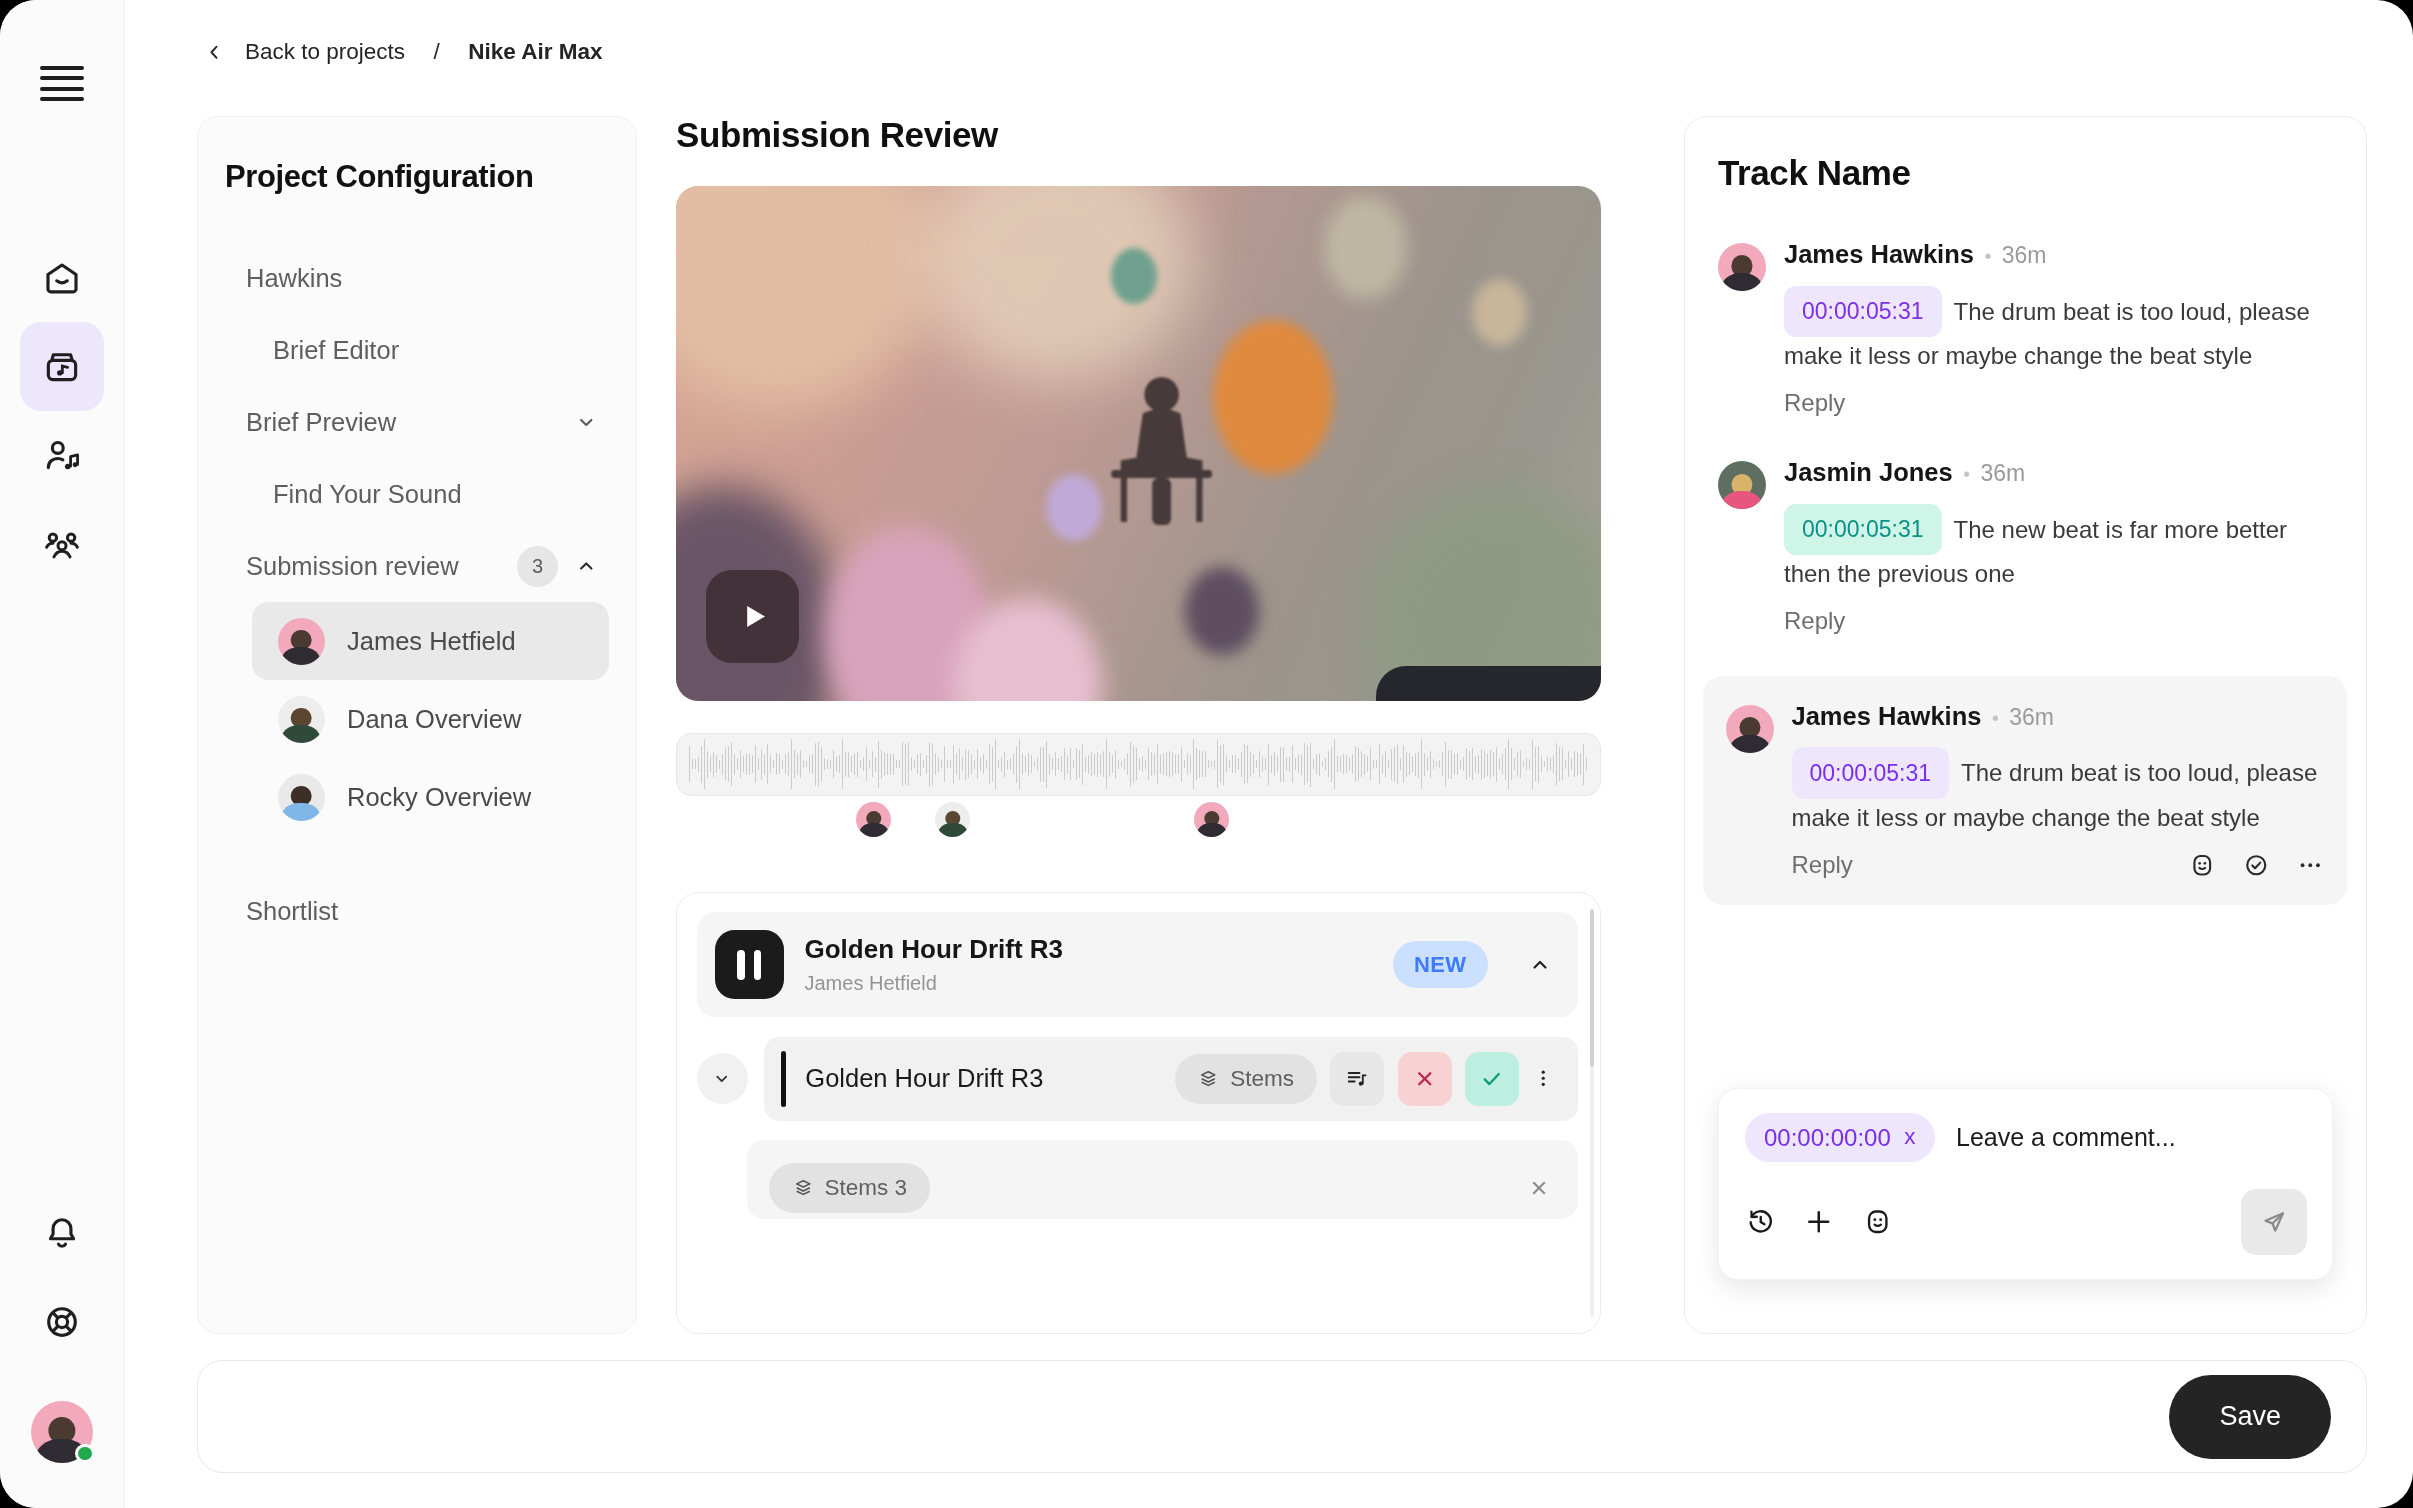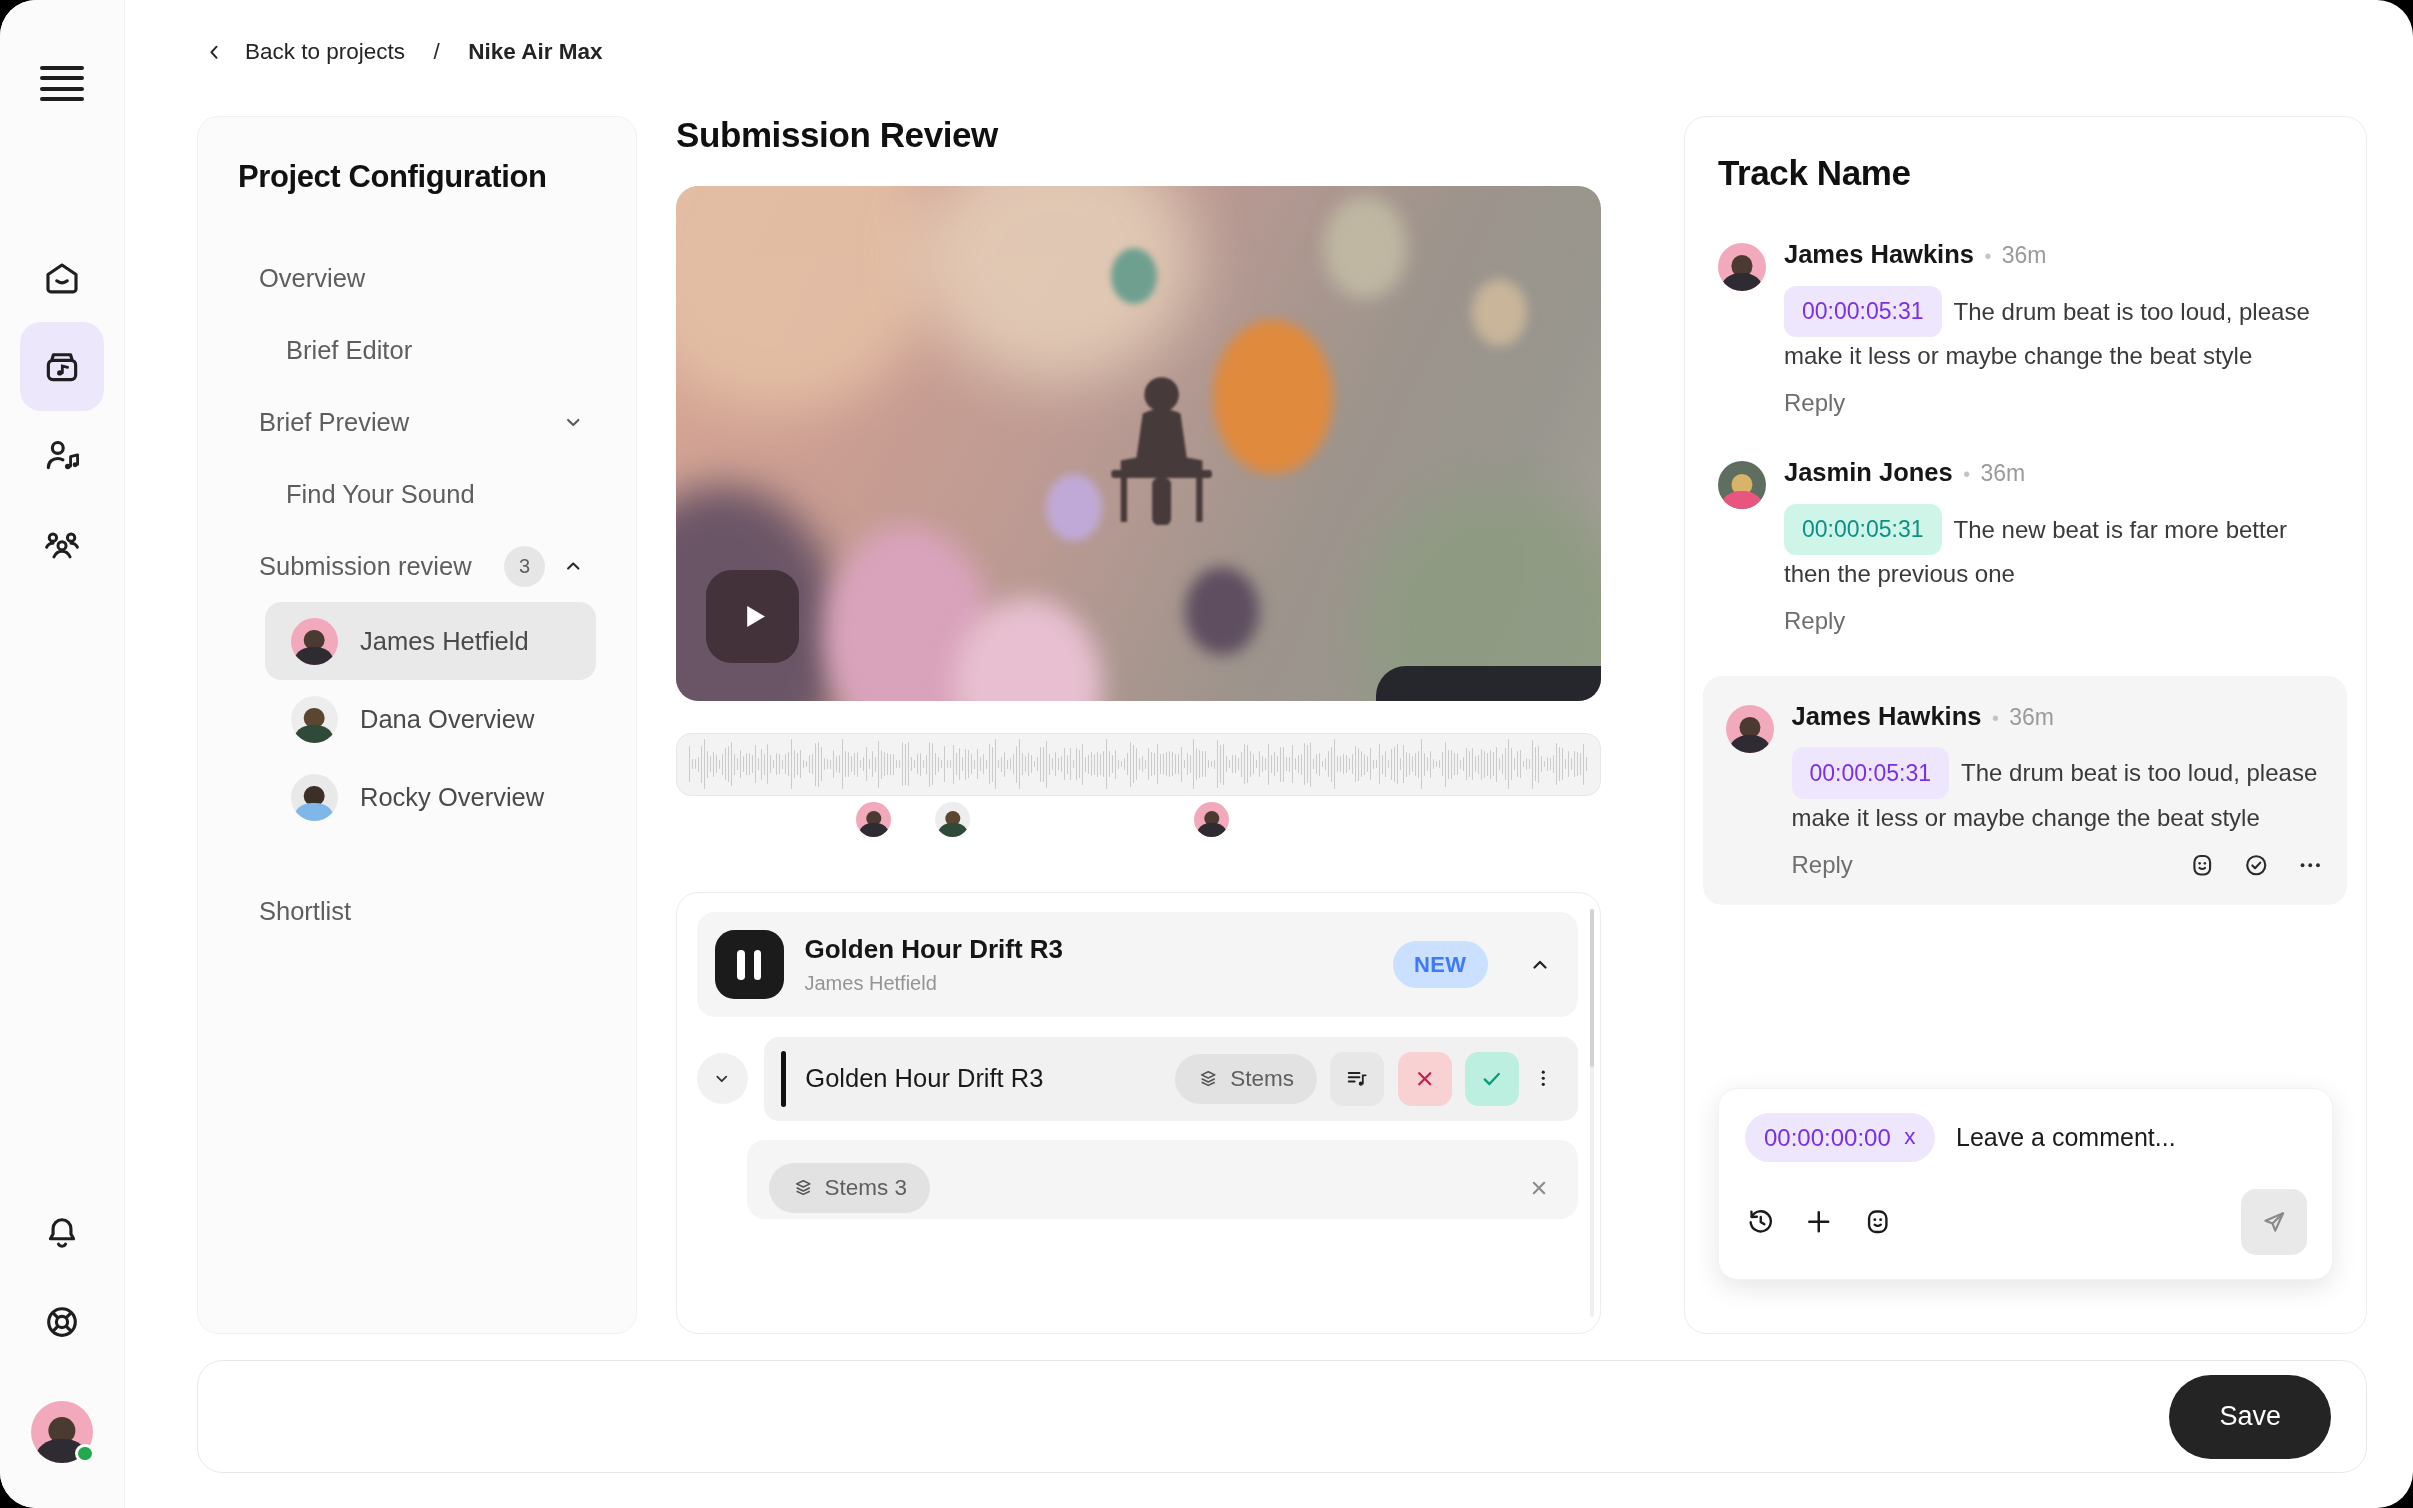--- a/index.html
+++ b/index.html
@@ -36,21 +36,21 @@
   .content { position:absolute; left:125px; right:0; top:0; bottom:0; }
   .breadcrumb { position:absolute; left:78px; top:39px; display:flex; align-items:center; gap:19.5px; font-size:22.5px; color:#242424; }
   .breadcrumb .ic { width:22.5px; height:22.5px; color:#242424; }
   .crumb-back { cursor:pointer; }
   .crumb-sep { color:#2a2a2a; padding:0 9px; }
   .crumb-current { font-weight:bold; }
 
   .columns { position:absolute; left:72px; right:46px; top:116px; height:1218px; display:flex; align-items:stretch; }
 
   
-  .left-panel { width:440px; flex:none; background:#FBFBFB; border:1.5px solid #F1F1F1; border-radius:21px; padding:42px 40px; }
+  .left-panel { width:440px; flex:none; background:#FBFBFB; border:1.5px solid #F1F1F1; border-radius:21px; padding:42px 27px; }
   .lp-title { font-size:31px; font-weight:bold; letter-spacing:-0.4px; color:#111; }
   .lp-list { margin-top:47px; }
   .lp-item { height:72px; display:flex; align-items:center; font-size:25.5px; color:#5E5E5E; padding-left:21px; cursor:pointer; }
   .lp-item.lvl2 { padding-left:48px; }
   .lp-item .spacer { flex:1; }
   .lp-item .ic { width:22.5px; height:22.5px; color:#3c3c3c; margin-right:12px; }
   .count-badge { width:41px; height:41px; border-radius:50%; background:#E6E6E6; color:#5E5E5E; font-size:20px; display:flex; align-items:center; justify-content:center; margin-right:16.5px; }
   .member-row { height:78px; margin-left:27px; display:flex; align-items:center; gap:22.5px; padding-left:25.5px; border-radius:16.5px; font-size:25.5px; color:#4A4A4A; cursor:pointer; }
   .member-row.selected { background:#E9E9E9; }
   .member-row .avatar { width:47px; height:47px; }
@@ -353,21 +353,21 @@
       <span class="crumb-sep">/</span>
       <span class="crumb-current">Nike Air Max</span>
     </div>
 
     <div class="columns">
 
       <section class="left-panel">
         <h2 class="lp-title">Project Configuration</h2>
         <div class="lp-list">
           <div class="lp-item">
-              <span>Overview</span>
+              <span>Hawkins</span>
             </div>
           <div class="lp-item lvl2">
               <span>Brief Editor</span>
             </div>
           <div class="lp-item">
             <span>Brief Preview</span>
             <span class="spacer"></span>
             <span class="ic" style="color:#5a5a5a">
                 <svg viewBox="0 0 30 30" width="22.5" height="22.5">
                   <use href="#i-chevron-down"></use>

